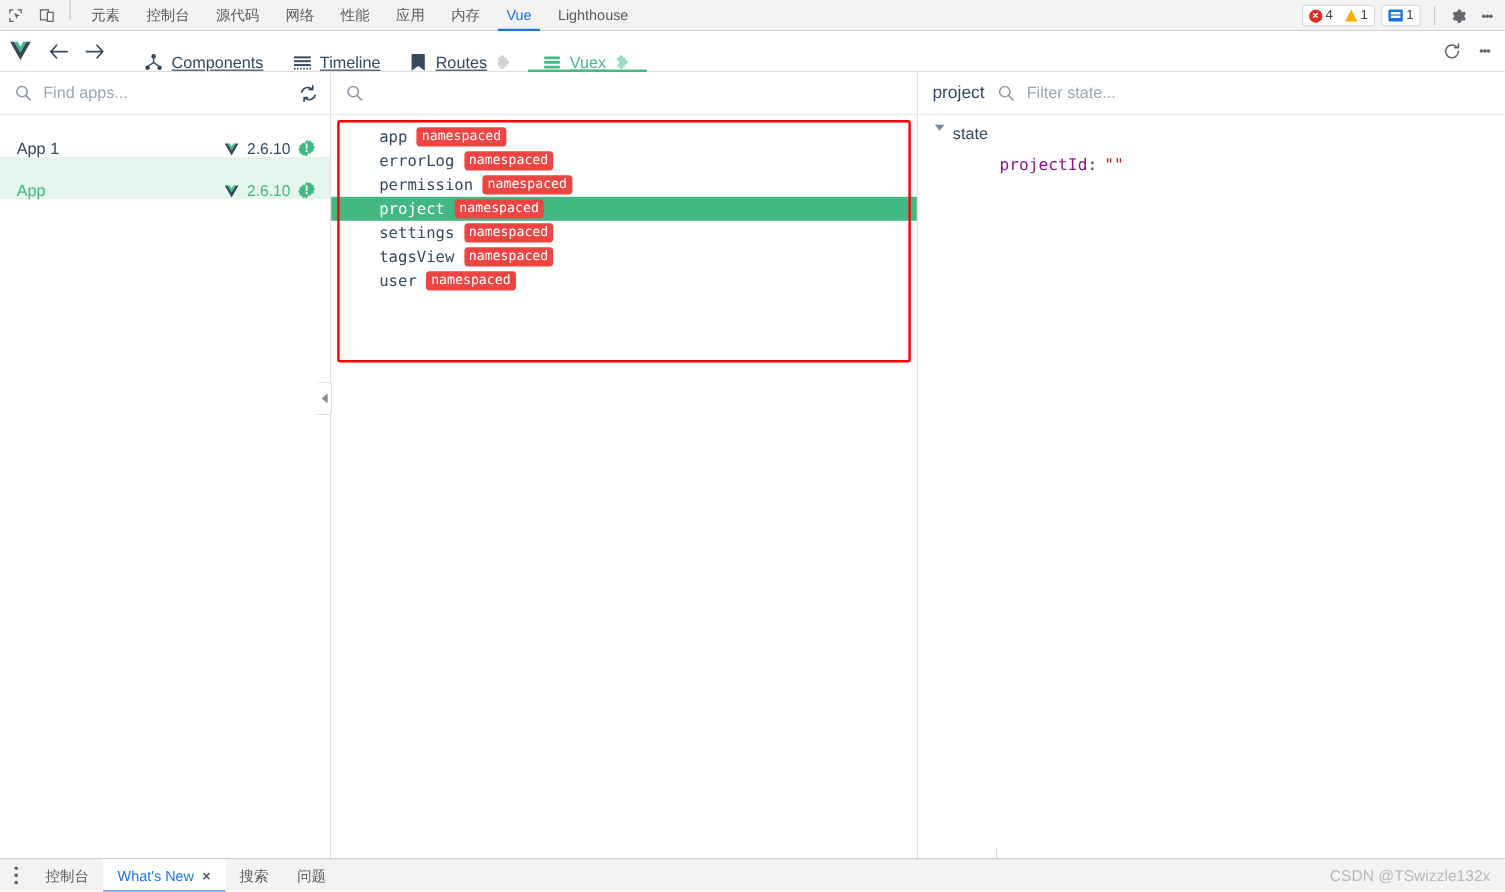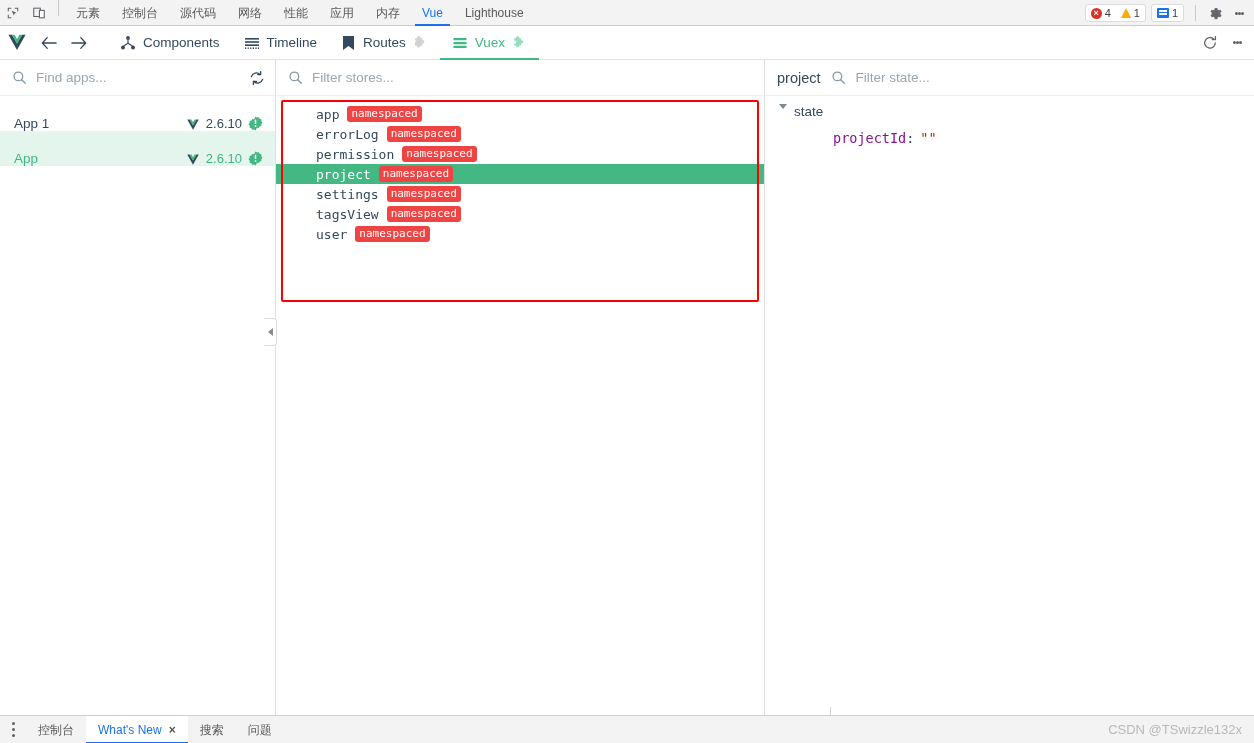--- a/index.html
+++ b/index.html
@@ -77,24 +77,25 @@
     background: #fff; border-bottom: 1px solid #e0e0e0;
     display: flex; align-items: center;
   }
   .vue-logo { width: 34px; height: 34px; display:flex; align-items:center; justify-content:center; }
   .nav-arrow {
     width: 30px; height: 34px; display:flex; align-items:center; justify-content:center;
     color: #34495e; font-size: 16px;
   }
   .vt-tabs { display: flex; align-items: center; height: 34px; margin-left: 14px; }
   .vt-tab {
-    display: flex; align-items: center; gap: 7px;
+    display: flex; align-items: flex-end; gap: 7px;
     height: 34px; padding: 0 12px;
     font-size: 13.5px; color: #34495e;
     position: relative;
+    text-decoration: underline;
   }
   .vt-tab.active { color: #42b883; }
   .vt-tab.active::after {
     content:""; position:absolute; left:0; right:0; bottom:0; height:2px; background:#42b883;
   }
   .vt-ic { display:flex; align-items:center; }
   .vue-right { margin-left: auto; display: flex; align-items: center; padding-right: 6px; gap: 2px; }
   .reload-btn { width: 28px; height: 34px; display:flex; align-items:center; justify-content:center; color:#5f6368; }
 
   
@@ -451,21 +452,20 @@
     </div>
 
     <div class="pane-stores">
       <div class="filter-row">
         <span class="search-ic">
           <svg width="15" height="15" viewBox="0 0 16 16">
             <circle cx="6.8" cy="6.8" r="4.6" fill="none" stroke="#8b9aa8" stroke-width="1.4"></circle>
             <path d="M10.3 10.3L14.2 14.2" stroke="#8b9aa8" stroke-width="1.5" stroke-linecap="round"></path>
           </svg>
         </span>
-        <span class="search-ph">Filter stores...</span>
       </div>
 
       <div class="tree">
         <div class="tree-row child">
           <span class="node-label">app</span>
           <span class="ns-badge">namespaced</span>
         </div>
         <div class="tree-row child">
           <span class="node-label">errorLog</span>
           <span class="ns-badge">namespaced</span>

